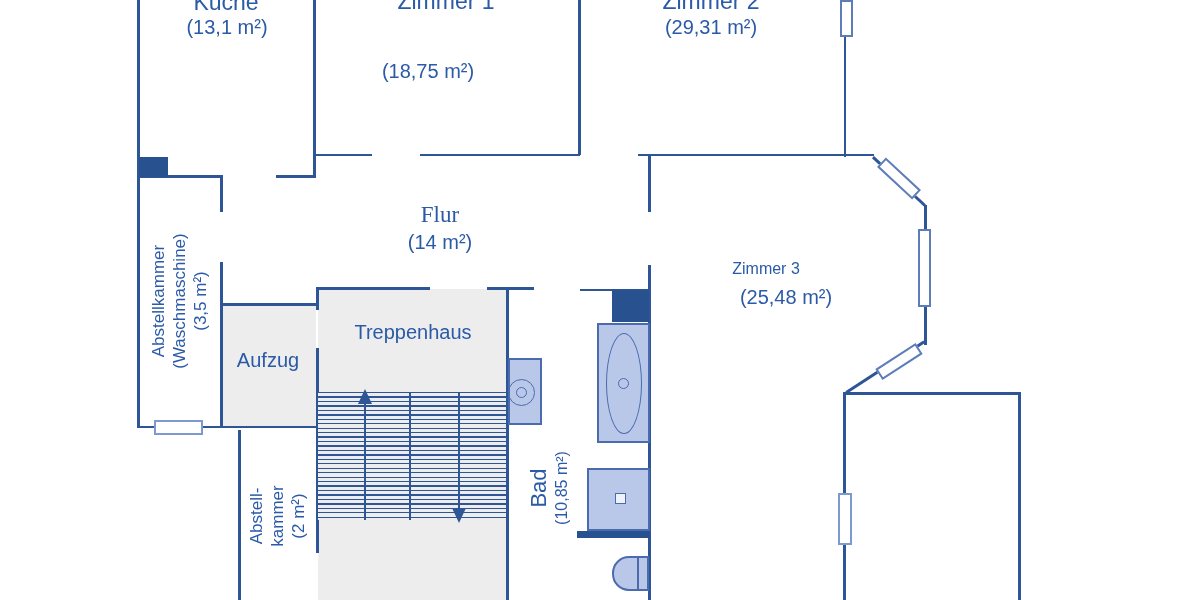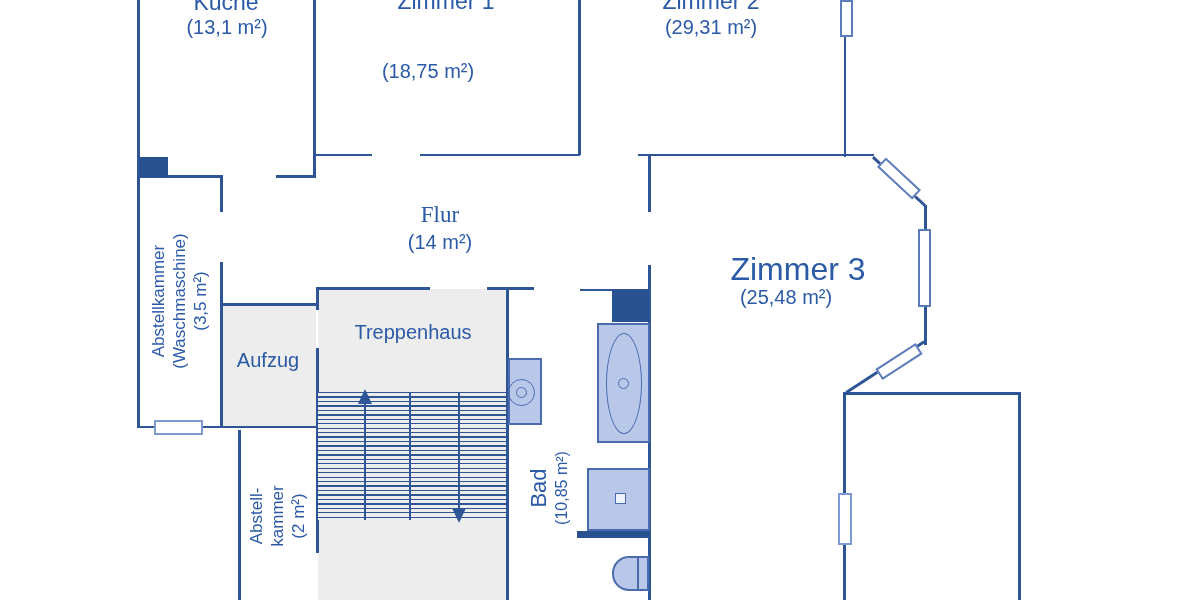--- a/index.html
+++ b/index.html
@@ -102,21 +102,21 @@
 
   <div class="lbl name" style="left:446px;top:1px;">Zimmer 1</div>
   <div class="lbl area" style="left:428px;top:27px;margin-top:44px;">(18,75 m²)</div>
 
   <div class="lbl name" style="left:711px;top:1px;">Zimmer 2</div>
   <div class="lbl area" style="left:711px;top:27px;">(29,31 m²)</div>
 
   <div class="lbl name" style="left:440px;top:215px;font-family:Liberation Serif, serif;">Flur</div>
   <div class="lbl area" style="left:440px;top:242px;">(14 m²)</div>
 
-  <div class="lbl name" style="left:798px;top:269px;font-size:32px;">Zimmer 3</div>
+  <div class="lbl name" style="left:766px;top:269px;font-size:16px;">Zimmer 3</div>
   <div class="lbl area" style="left:786px;top:297px;">(25,48 m²)</div>
 
   <div class="lbl mid" style="left:413px;top:332px;">Treppenhaus</div>
   <div class="lbl mid" style="left:268px;top:360px;">Aufzug</div>
 
   <div class="rot" style="left:179px;top:301px;">
     <div class="l1">Abstellkammer</div>
     <div class="l1">(Waschmaschine)</div>
     <div class="l1">(3,5 m²)</div>
   </div>

